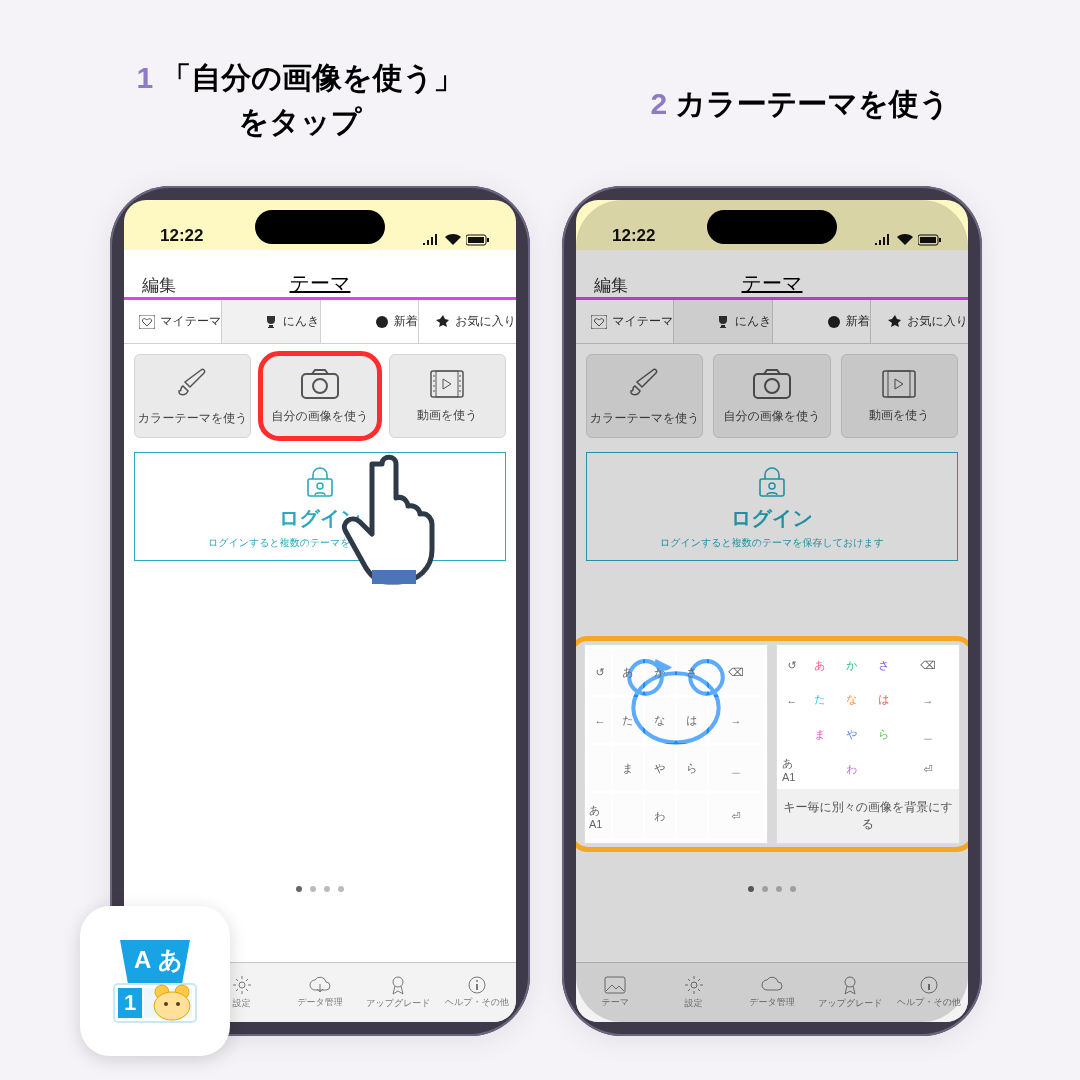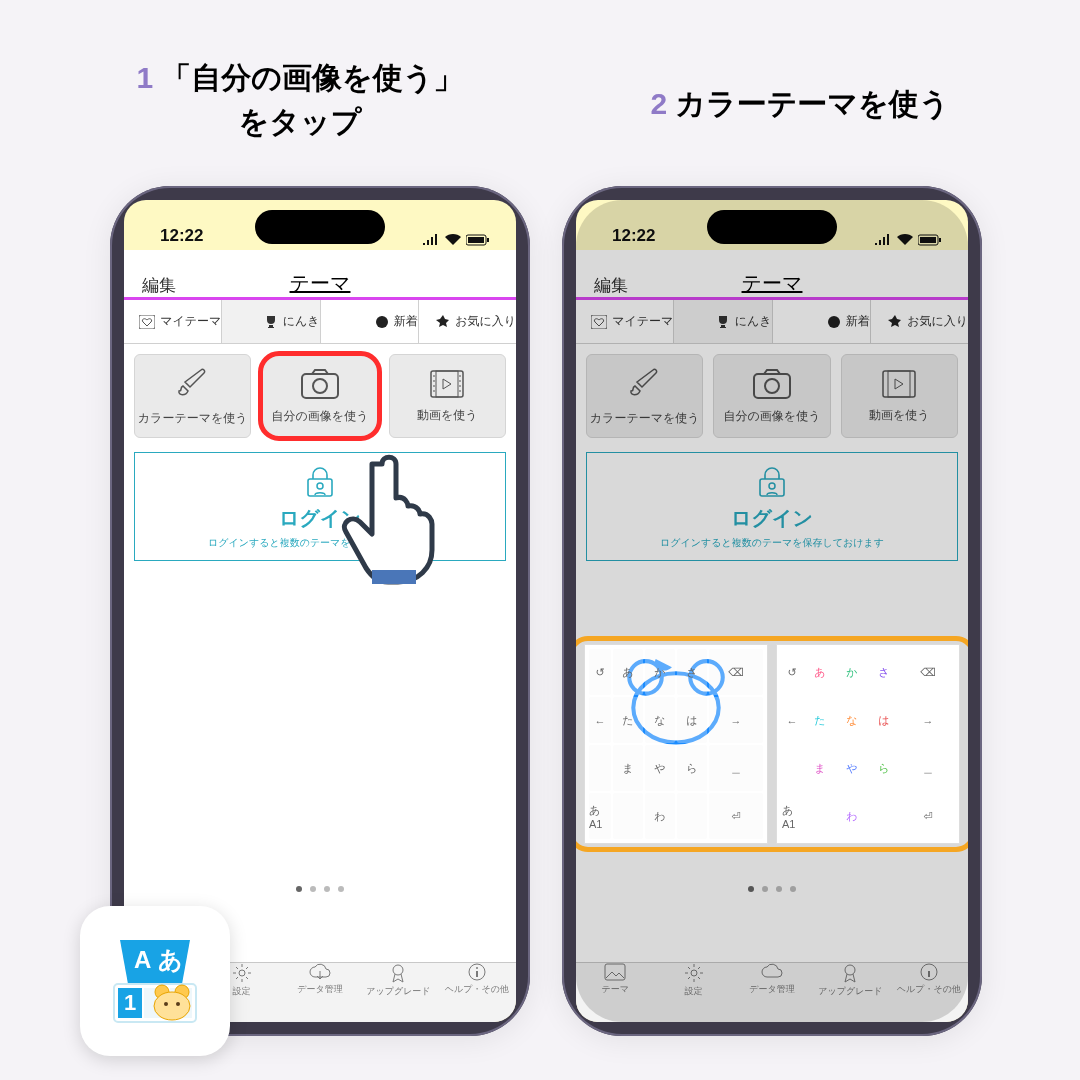--- a/index.html
+++ b/index.html
@@ -147,21 +147,21 @@
   .dots span.active{ background:#666;}
 
   .tabbar {
     height:60px;
     border-top:1px solid #c8c8c8;
     background:#f3f3f3;
     display:flex;
   }
   .tabitem{
     flex:1;
-    display:flex; flex-direction:column; align-items:center; justify-content:flex-start;
+    display:flex; flex-direction:column; align-items:center; justify-content:center;
     gap:2px;
     font-size:9px; color:#7a7a7a;
   }
 
   
   .pointer {
     position:absolute;
     width:120px;
     z-index:60;
   }
@@ -521,20 +521,21 @@
             <div class="k" style="color:#e056c8">ま</div>
             <div class="k" style="color:#5a80ff">や</div>
             <div class="k" style="color:#54c24b">ら</div>
             <div class="k" style="grid-column:5/7">＿</div>
             <div class="k">あA1</div>
             <div class="k"></div>
             <div class="k" style="color:#b266ff">わ</div>
             <div class="k"></div>
             <div class="k" style="grid-column:5/7">⏎</div>
           </div>
+          <div class="kb-caption">キー毎に別々の画像を背景にする</div>
         </div>
       </div>
 
       <div class="dots">
         <span class="active"></span>
           <span></span>
           <span></span>
           <span></span>
       </div>
     </div>

